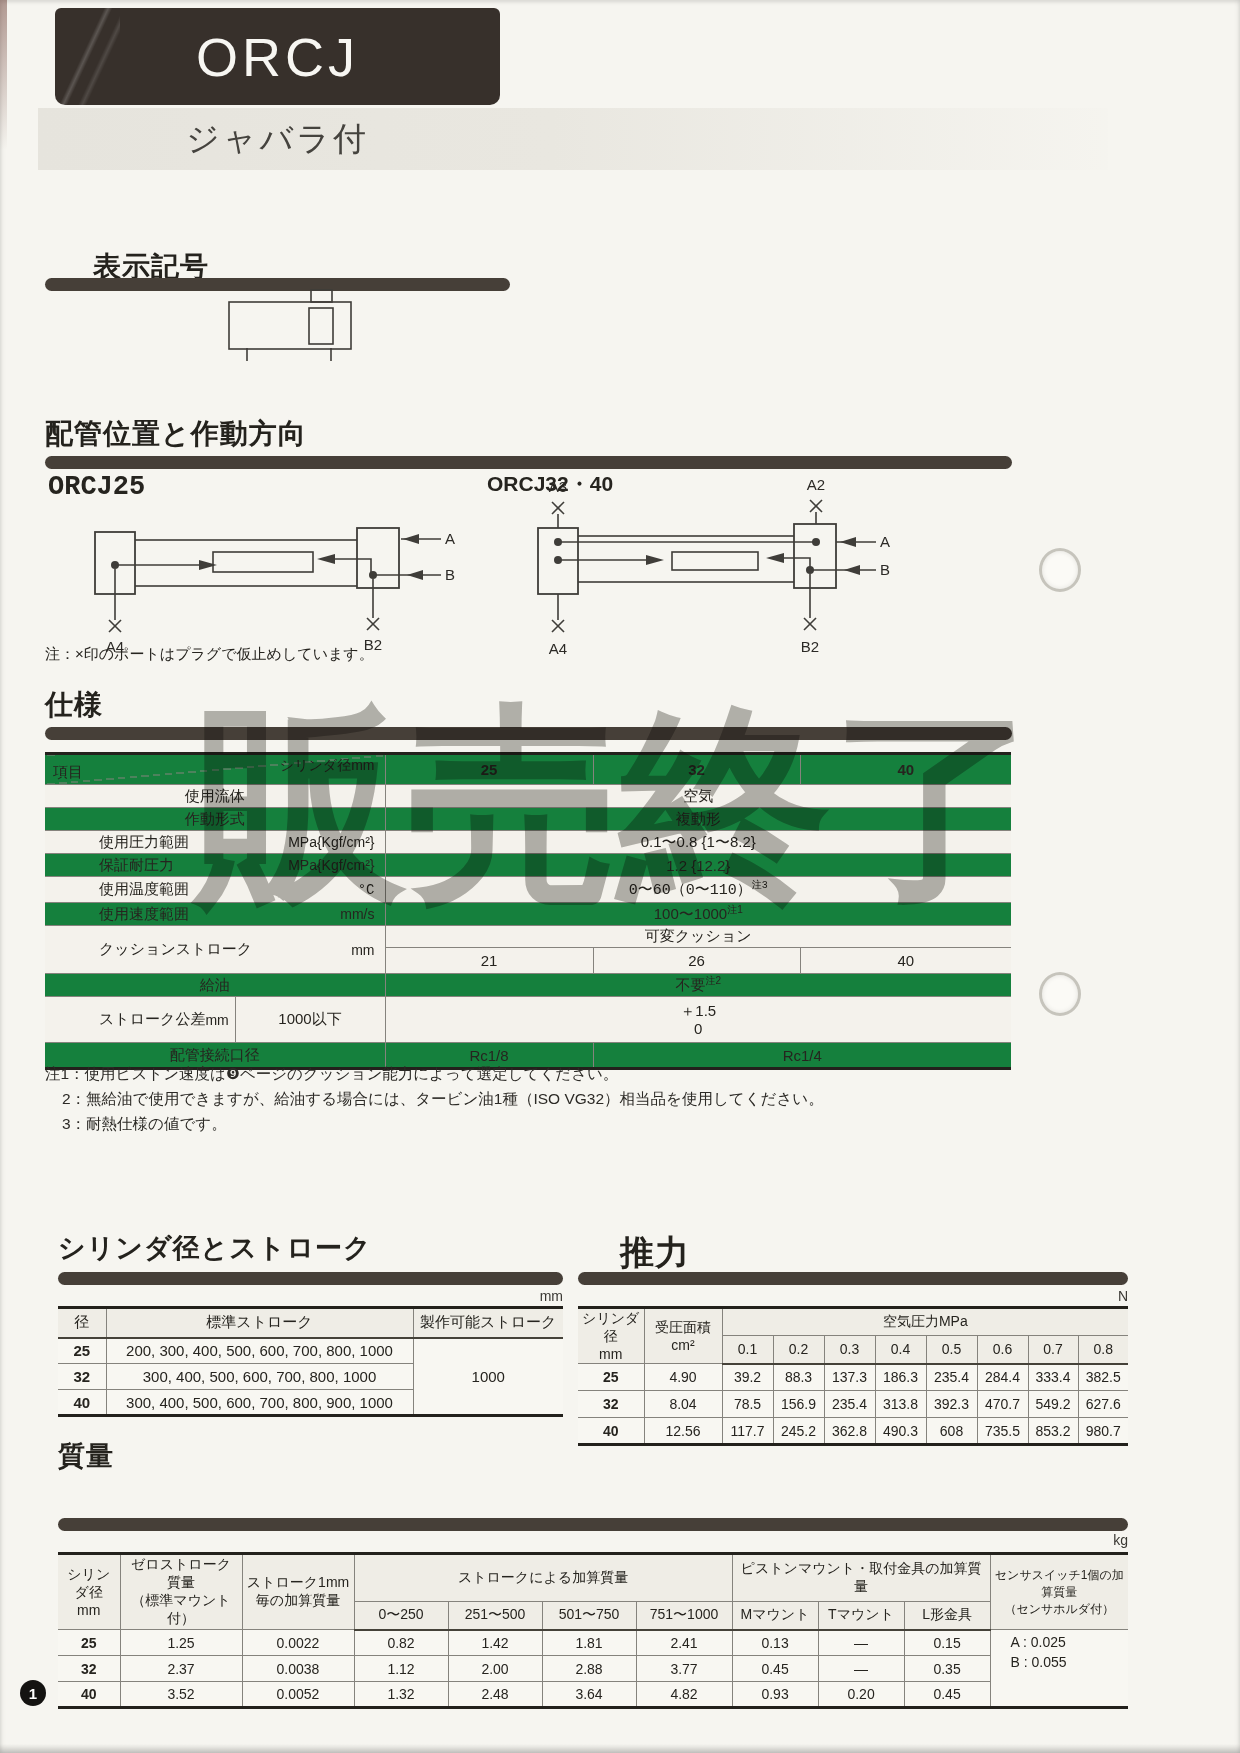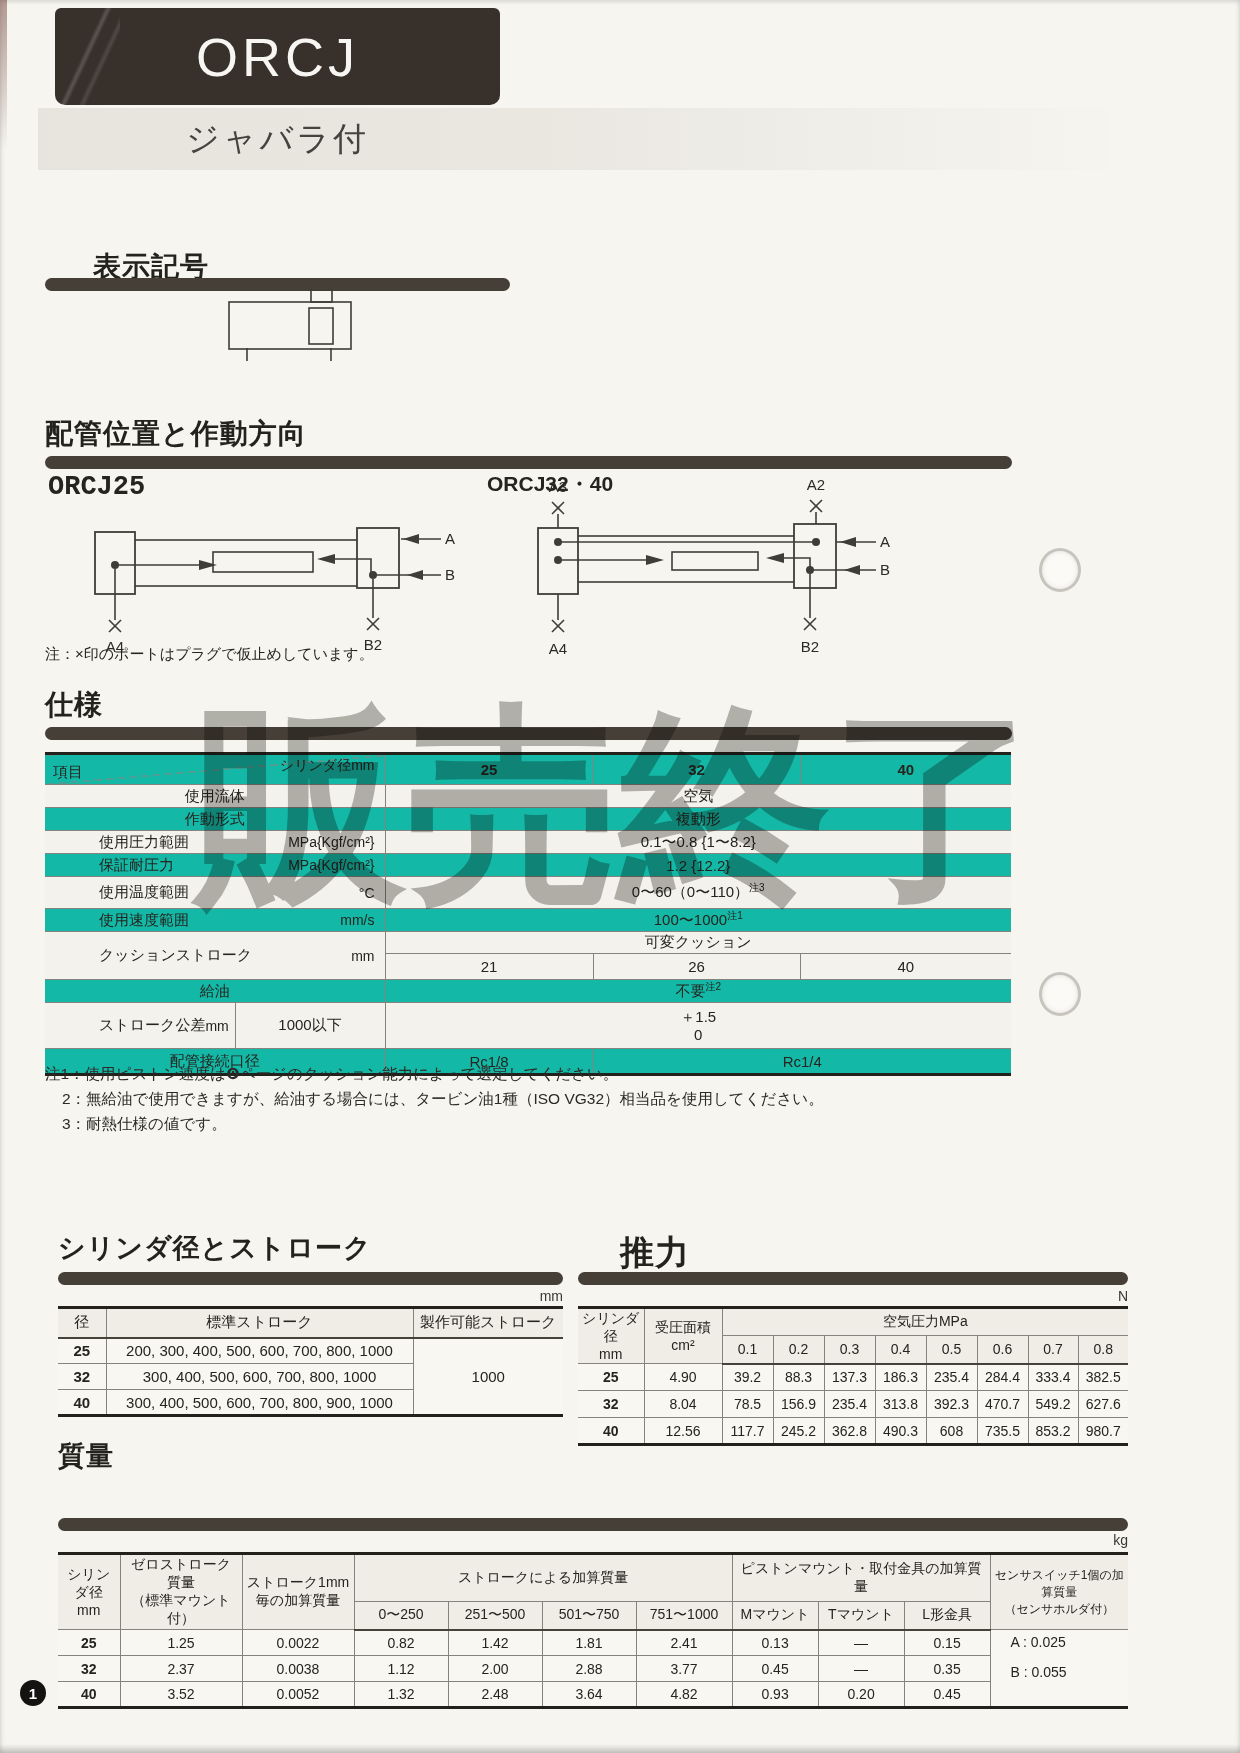--- a/index.html
+++ b/index.html
@@ -24,21 +24,21 @@
   .sec-bar{height:13px;background:#463f38;border-radius:7px;}
   .unit-tag{font-size:14px;color:#3a3833;text-align:right;}
   
   table.dtable{border-collapse:collapse;table-layout:fixed;font-size:15px;color:#26241f;
                border-top:3px solid #23211c;border-bottom:3px solid #23211c;}
   table.dtable td{border:1px solid #85837d;text-align:center;padding:1px 4px;overflow:hidden;}
   table.dtable tr td:first-child{border-left:none;}
   table.dtable tr td:last-child{border-right:none;}
   table.dtable tr.hline td{border-bottom:2px solid #454239;}
   .bold{font-weight:bold;}
-  .shade{background:#14b8a6;}
+  .shade{background:#15803d;}
   .base{background:#f4f2ec;}
   .hcell{background:#efede6;}
   .wcell{background:#f8f7f2;}
   sup.noteref{font-size:10px;vertical-align:super;line-height:0;}
   
   .corner{position:relative;height:27px;
           background-image:linear-gradient(to bottom right,transparent 49.5%,#85837d 49.5%,#85837d 50.6%,transparent 50.6%);}
   .corner .item{position:absolute;left:8px;bottom:2px;font-size:15px;}
   .corner .dia{position:absolute;right:10px;top:2px;font-size:14px;}
   .lblflex{display:flex;justify-content:space-between;align-items:center;padding:0 6px;}
@@ -200,21 +200,21 @@
     </tr>
     <tr class="shade" style="height:23px;">
       <td colspan="2">
             <div class="lblflex">
               <span class="l">保証耐圧力</span>
               <span class="u">MPa{Kgf/cm²}</span>
             </div>
           </td>
       <td colspan="3">1.2 {12.2}</td>
     </tr>
-    <tr class="base" style="height:32px;">
+    <tr class="base" style="height:26px;font-family:Liberation Mono, monospace;">
       <td colspan="2">
             <div class="lblflex">
               <span class="l">使用温度範囲</span>
               <span class="u">°C</span>
             </div>
           </td>
       <td colspan="3"><span>0〜60（0〜110）</span><sup class="noteref">注3</sup></td>
     </tr>
     <tr class="shade" style="height:23px;">
       <td colspan="2">
@@ -433,21 +433,21 @@
       <td>0.0022</td>
       <td>0.82</td>
       <td>1.42</td>
       <td>1.81</td>
       <td>2.41</td>
       <td>0.13</td>
       <td>—</td>
       <td>0.15</td>
       <td rowspan="3" style="text-align:left;vertical-align:top;padding:4px 20px;">
         <div>A : 0.025</div>
-        <div style="margin-top:14px;">B : 0.055</div>
+        <div style="margin-top:4px;">B : 0.055</div>
       </td>
     </tr>
     <tr class="wcell" style="height:26px;">
       <td class="bold">32</td>
       <td>2.37</td>
       <td>0.0038</td>
       <td>1.12</td>
       <td>2.00</td>
       <td>2.88</td>
       <td>3.77</td>

